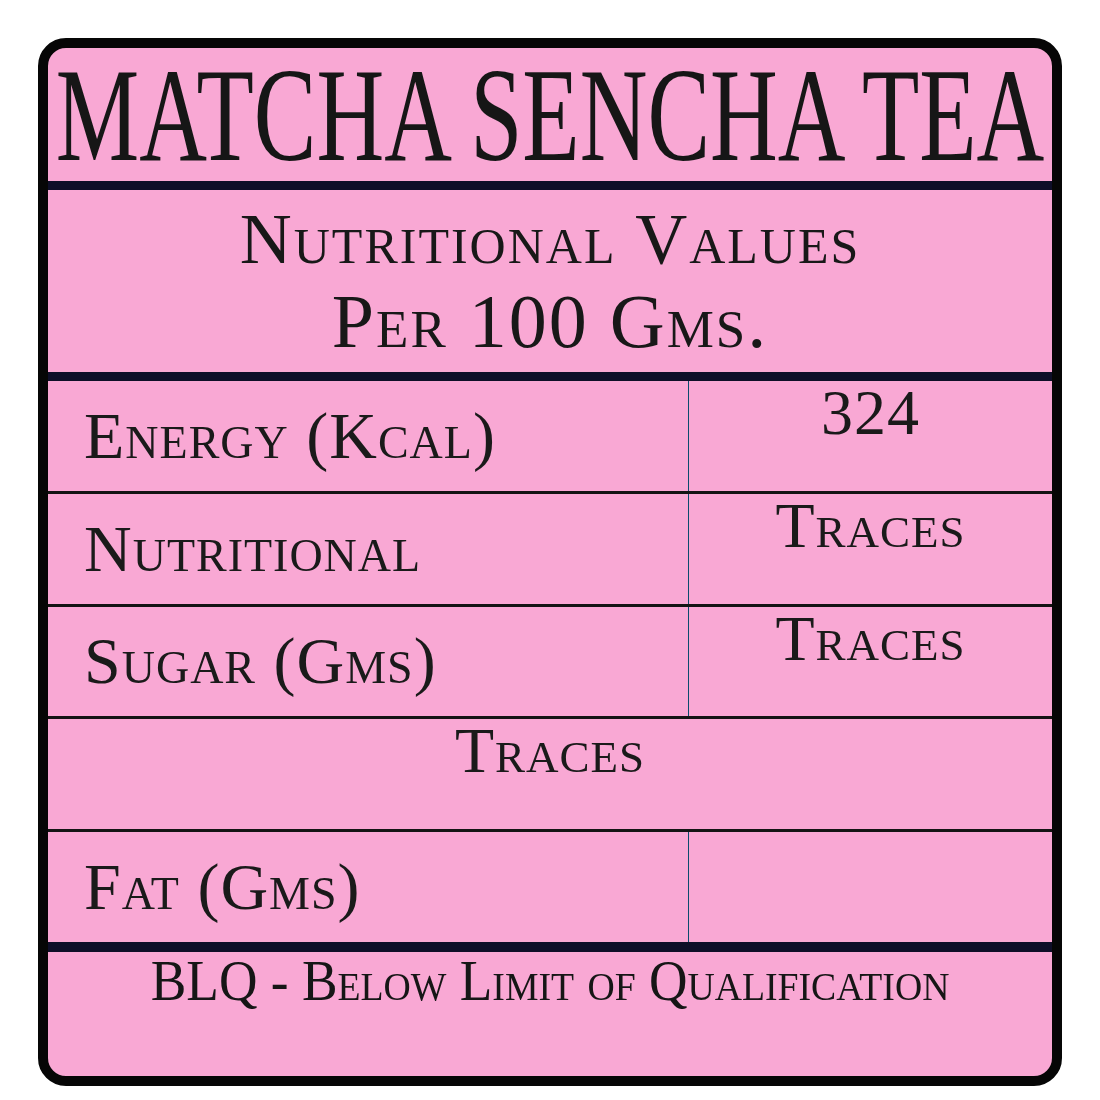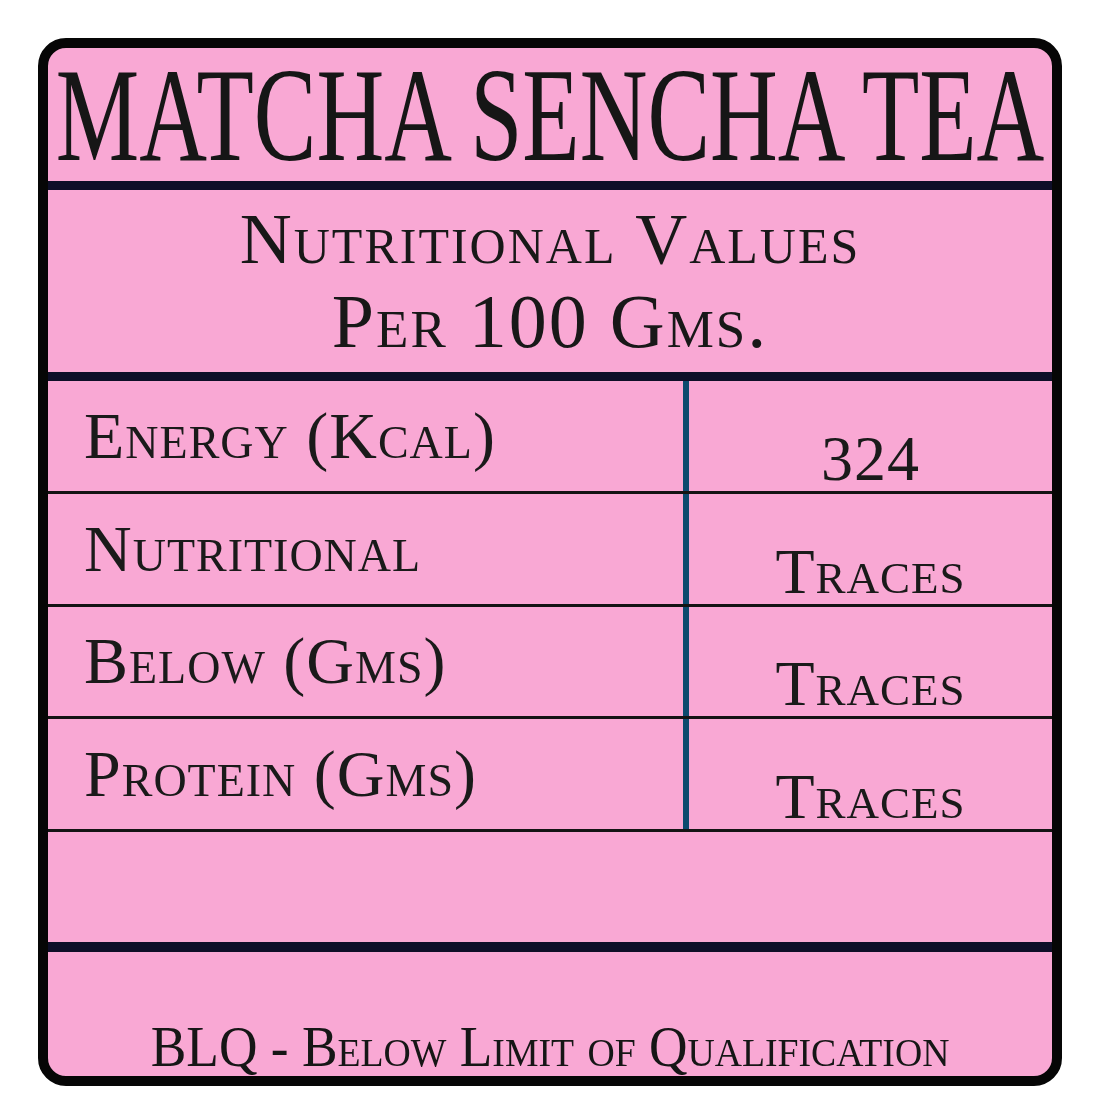--- a/index.html
+++ b/index.html
@@ -92,51 +92,50 @@
     flex-direction: row;
     min-height: 0;
   }
   .n-row + .n-row {
     border-top: 3px solid #141414;
   }
   .cell-label {
     flex: 0 0 641px;
     width: 641px;
     box-sizing: border-box;
-    border-right: 6px solid #0c4a6e;
+    border-right: 1px solid #0c4a6e;
     display: flex;
     align-items: center;
     padding-left: 36px;
   }
   .cell-label span {
     font-variant: small-caps;
     font-size: 66px;
     line-height: 1;
     letter-spacing: 1px;
     color: #1a1a1a;
   }
   .cell-value {
     flex: 1 1 auto;
     display: flex;
-    align-items: flex-end;
+    align-items: flex-start;
     justify-content: center;
   }
   .cell-value span {
     font-variant: small-caps;
     font-size: 64px;
     line-height: 1;
     letter-spacing: 1px;
     color: #1a1a1a;
   }
   .footer-section {
     flex: 1 1 auto;
     display: flex;
-    align-items: flex-end;
+    align-items: flex-start;
     justify-content: center;
-    margin-top: 12px;
   }
   .footer-text {
     display: inline-block;
     font-variant: small-caps;
     font-size: 58px;
     line-height: 1;
     white-space: nowrap;
     transform: scaleX(0.92);
     transform-origin: center center;
     color: #161616;
@@ -176,37 +175,37 @@
         <div class="cell-label">
           <span>Nutritional</span>
         </div>
         <div class="cell-value">
           <span>Traces</span>
         </div>
       </div>
 
       <div class="n-row">
         <div class="cell-label">
-          <span>Below (Gms)</span>
+          <span>Sugar (Gms)</span>
         </div>
         <div class="cell-value">
           <span>Traces</span>
         </div>
       </div>
 
       <div class="n-row">
-        <div class="cell-label">
-          <span>Protein (Gms)</span>
-        </div>
         <div class="cell-value">
           <span>Traces</span>
         </div>
       </div>
 
       <div class="n-row">
+        <div class="cell-label">
+          <span>Fat (Gms)</span>
+        </div>
       </div>
 
     </div>
 
     <div class="divider-navy d3"></div>
 
     <div class="footer-section">
       <span class="footer-text">BLQ - Below Limit of Qualification</span>
     </div>
 

